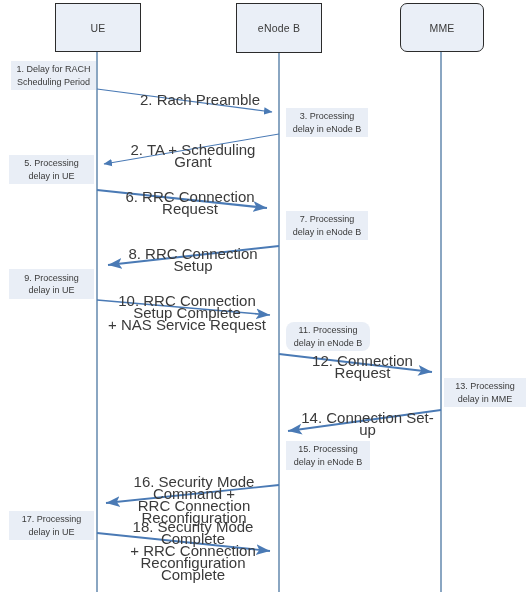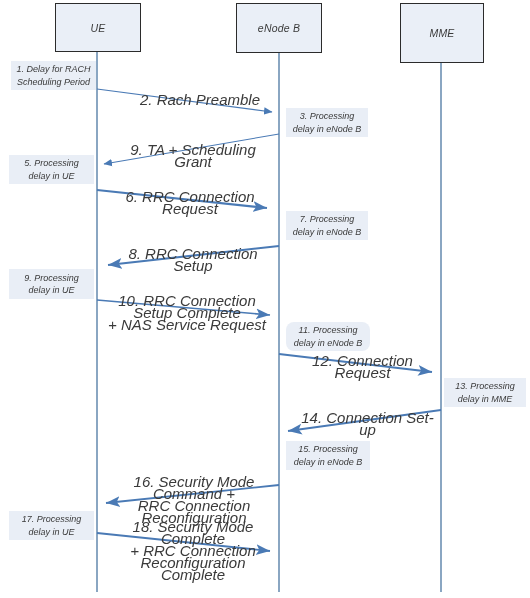--- a/index.html
+++ b/index.html
@@ -10,21 +10,20 @@
   }
   body {
     font-family: "Liberation Sans", sans-serif;
   }
   #canvas {
     position: relative;
     width: 530px;
     height: 598px;
     background: #ffffff;
     overflow: hidden;
-    font-style: italic;
   }
   #diagram-svg {
     position: absolute;
     left: 0;
     top: 0;
     width: 530px;
     height: 598px;
   }
   .actor-box {
     position: absolute;
@@ -98,21 +97,21 @@
       <line x1="97" y1="533" x2="270" y2="551" stroke="#4a7ab5" stroke-width="1.9" marker-end="url(#ah-thick)"></line>
     </g>
   </svg>
 
   <div class="actor-box" style="left:55px; top:3px; width:86px; height:49px;">
     <span>UE</span>
   </div>
   <div class="actor-box" style="left:236px; top:3px; width:86px; height:50px;">
     <span>eNode B</span>
   </div>
-  <div class="actor-box" style="left:400px; top:3px; width:84px; height:60px;">
+  <div class="actor-box" style="left:400px; top:3px; width:84px; height:49px;border-radius:7px;">
     <span>MME</span>
   </div>
 
   <div class="note-box" style="left:11px; top:61px; width:85px; height:29px;">1. Delay for RACH
 Scheduling Period</div>
 
   <div class="note-box" style="left:286px; top:108px; width:82px; height:29px;">3. Processing
 delay in eNode B</div>
 
   <div class="note-box" style="left:9px; top:155px; width:85px; height:29px;">5. Processing
@@ -131,21 +130,21 @@
 delay in MME</div>
 
   <div class="note-box" style="left:286px; top:441px; width:84px; height:29px;">15. Processing
 delay in eNode B</div>
 
   <div class="note-box" style="left:9px; top:511px; width:85px; height:29px;">17. Processing
 delay in UE</div>
 
   <div class="msg-label" style="left:135px; top:94px; width:130px;">2. Rach Preamble</div>
 
-  <div class="msg-label" style="left:118px; top:144px; width:150px;">9. TA + Scheduling Grant</div>
+  <div class="msg-label" style="left:118px; top:144px; width:150px;">2. TA + Scheduling Grant</div>
 
   <div class="msg-label" style="left:110px; top:191px; width:160px;">6. RRC Connection Request</div>
 
   <div class="msg-label" style="left:118px; top:248px; width:150px;">8. RRC Connection Setup</div>
 
   <div class="msg-label" style="left:100px; top:295px; width:174px;">10. RRC Connection Setup Complete
 + NAS Service Request</div>
 
   <div class="msg-label" style="left:295px; top:355px; width:135px;">12. Connection Request</div>
 

